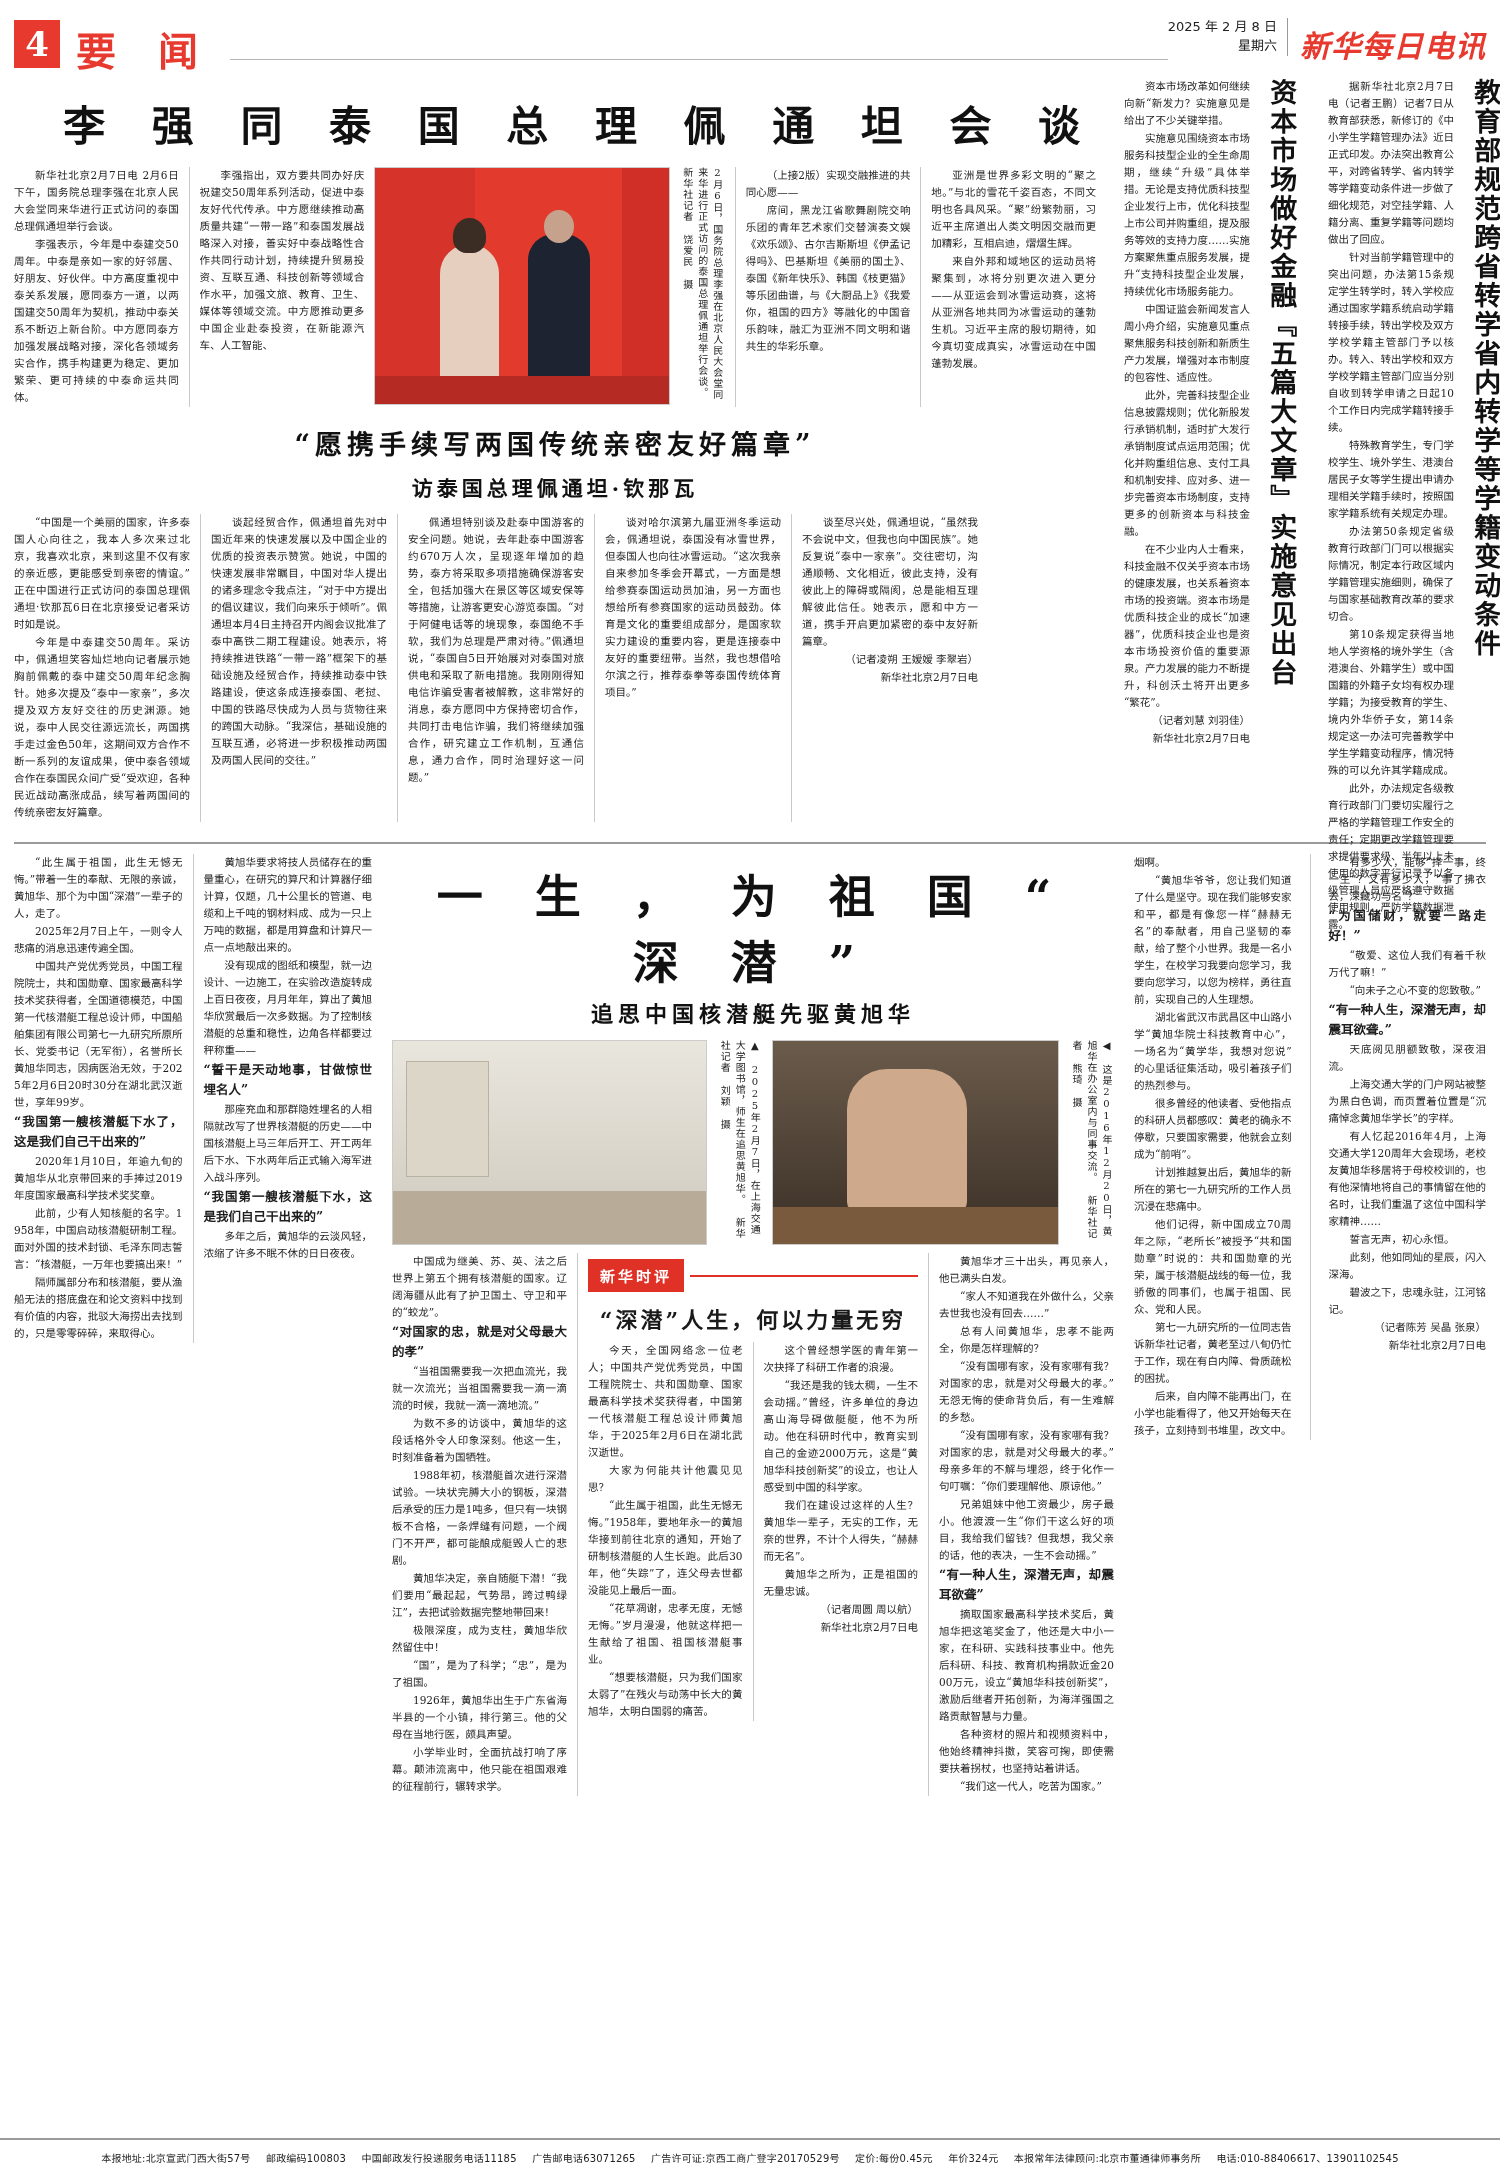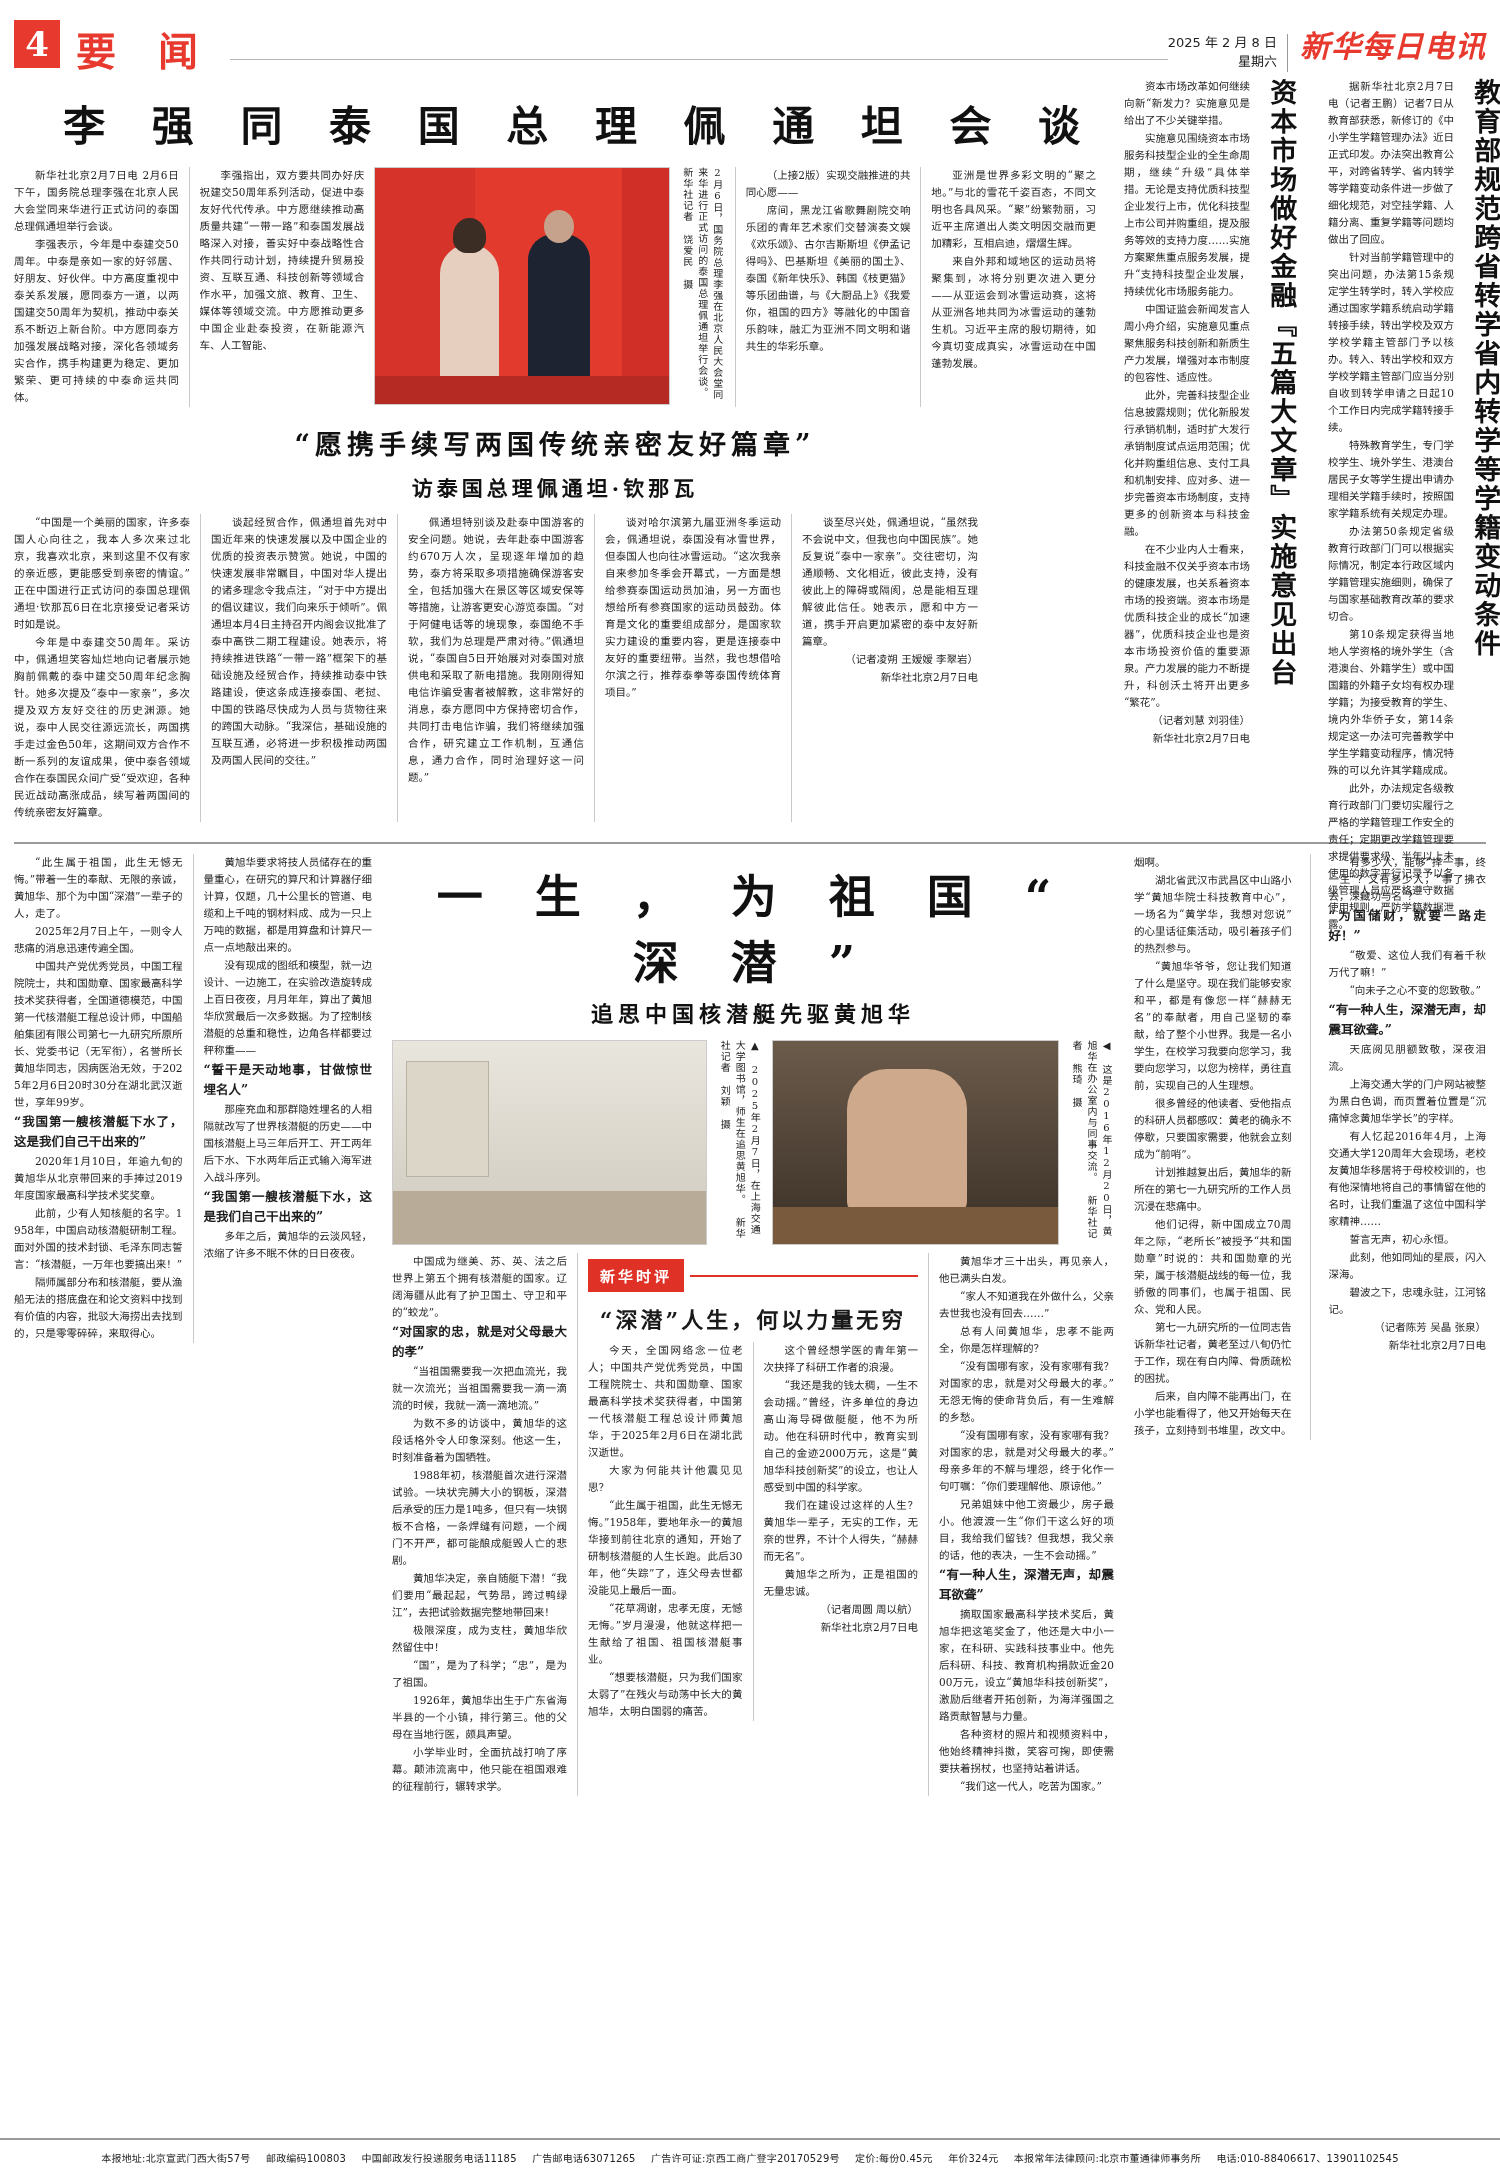--- a/index.html
+++ b/index.html
@@ -44,21 +44,21 @@
     height: 1px;
     background: #b5b5b5;
     margin: 0 0 12px 18px;
   }
   .dateblock {
     text-align: right;
     font-family: "DejaVu Sans", "Liberation Sans", sans-serif;
     font-size: 13px;
     line-height: 1.45;
     color: #222;
-    margin-bottom: 0;
+    margin-bottom: 16px;
     padding-right: 10px;
     border-right: 1px solid #999;
     white-space: nowrap;
   }
   .nameplate {
     margin-left: 12px; margin-bottom: 10px;
     color: #e8392e;
     font-family: "DejaVu Serif", "Liberation Serif", serif;
     font-weight: bold;
     font-size: 30px;
@@ -461,22 +461,22 @@
         </div>
       </div>
     </div>
 
     <div class="vrule"></div>
 
     <div class="mid-right">
       <div style="display:flex; gap:18px;">
         <div class="c col-text" style="width:166px;">
           <p class="noindent">烟啊。</p>
+          <p>“黄旭华爷爷，您让我们知道了什么是坚守。现在我们能够安家和平，都是有像您一样“赫赫无名”的奉献者，用自己坚韧的奉献，给了整个小世界。我是一名小学生，在校学习我要向您学习，我要向您学习，以您为榜样，勇往直前，实现自己的人生理想。</p>
           <p>湖北省武汉市武昌区中山路小学“黄旭华院士科技教育中心”，一场名为“黄学华，我想对您说”的心里话征集活动，吸引着孩子们的热烈参与。</p>
-          <p>“黄旭华爷爷，您让我们知道了什么是坚守。现在我们能够安家和平，都是有像您一样“赫赫无名”的奉献者，用自己坚韧的奉献，给了整个小世界。我是一名小学生，在校学习我要向您学习，我要向您学习，以您为榜样，勇往直前，实现自己的人生理想。</p>
           <p>很多曾经的他读者、受他指点的科研人员都感叹：黄老的确永不停歇，只要国家需要，他就会立刻成为“前哨”。</p>
           <p>计划推越复出后，黄旭华的新所在的第七一九研究所的工作人员沉浸在悲痛中。</p>
           <p>他们记得，新中国成立70周年之际，“老所长”被授予“共和国勋章”时说的：共和国勋章的光荣，属于核潜艇战线的每一位，我骄傲的同事们，也属于祖国、民众、党和人民。</p>
           <p>第七一九研究所的一位同志告诉新华社记者，黄老至过八旬仍忙于工作，现在有白内障、骨质疏松的困扰。</p>
           <p>后来，自内障不能再出门，在小学也能看得了，他又开始每天在孩子，立刻持到书堆里，改文中。</p>
         </div>
         <div class="vrule"></div>
         <div class="c col-text" style="width:166px;">
           <p>有多少人，能够“择一事，终一生”？又有多少人，“事了拂衣去，深藏功与名”？</p>
           <p class="noindent bold-lead">“为国储财，就要一路走好！”</p>

